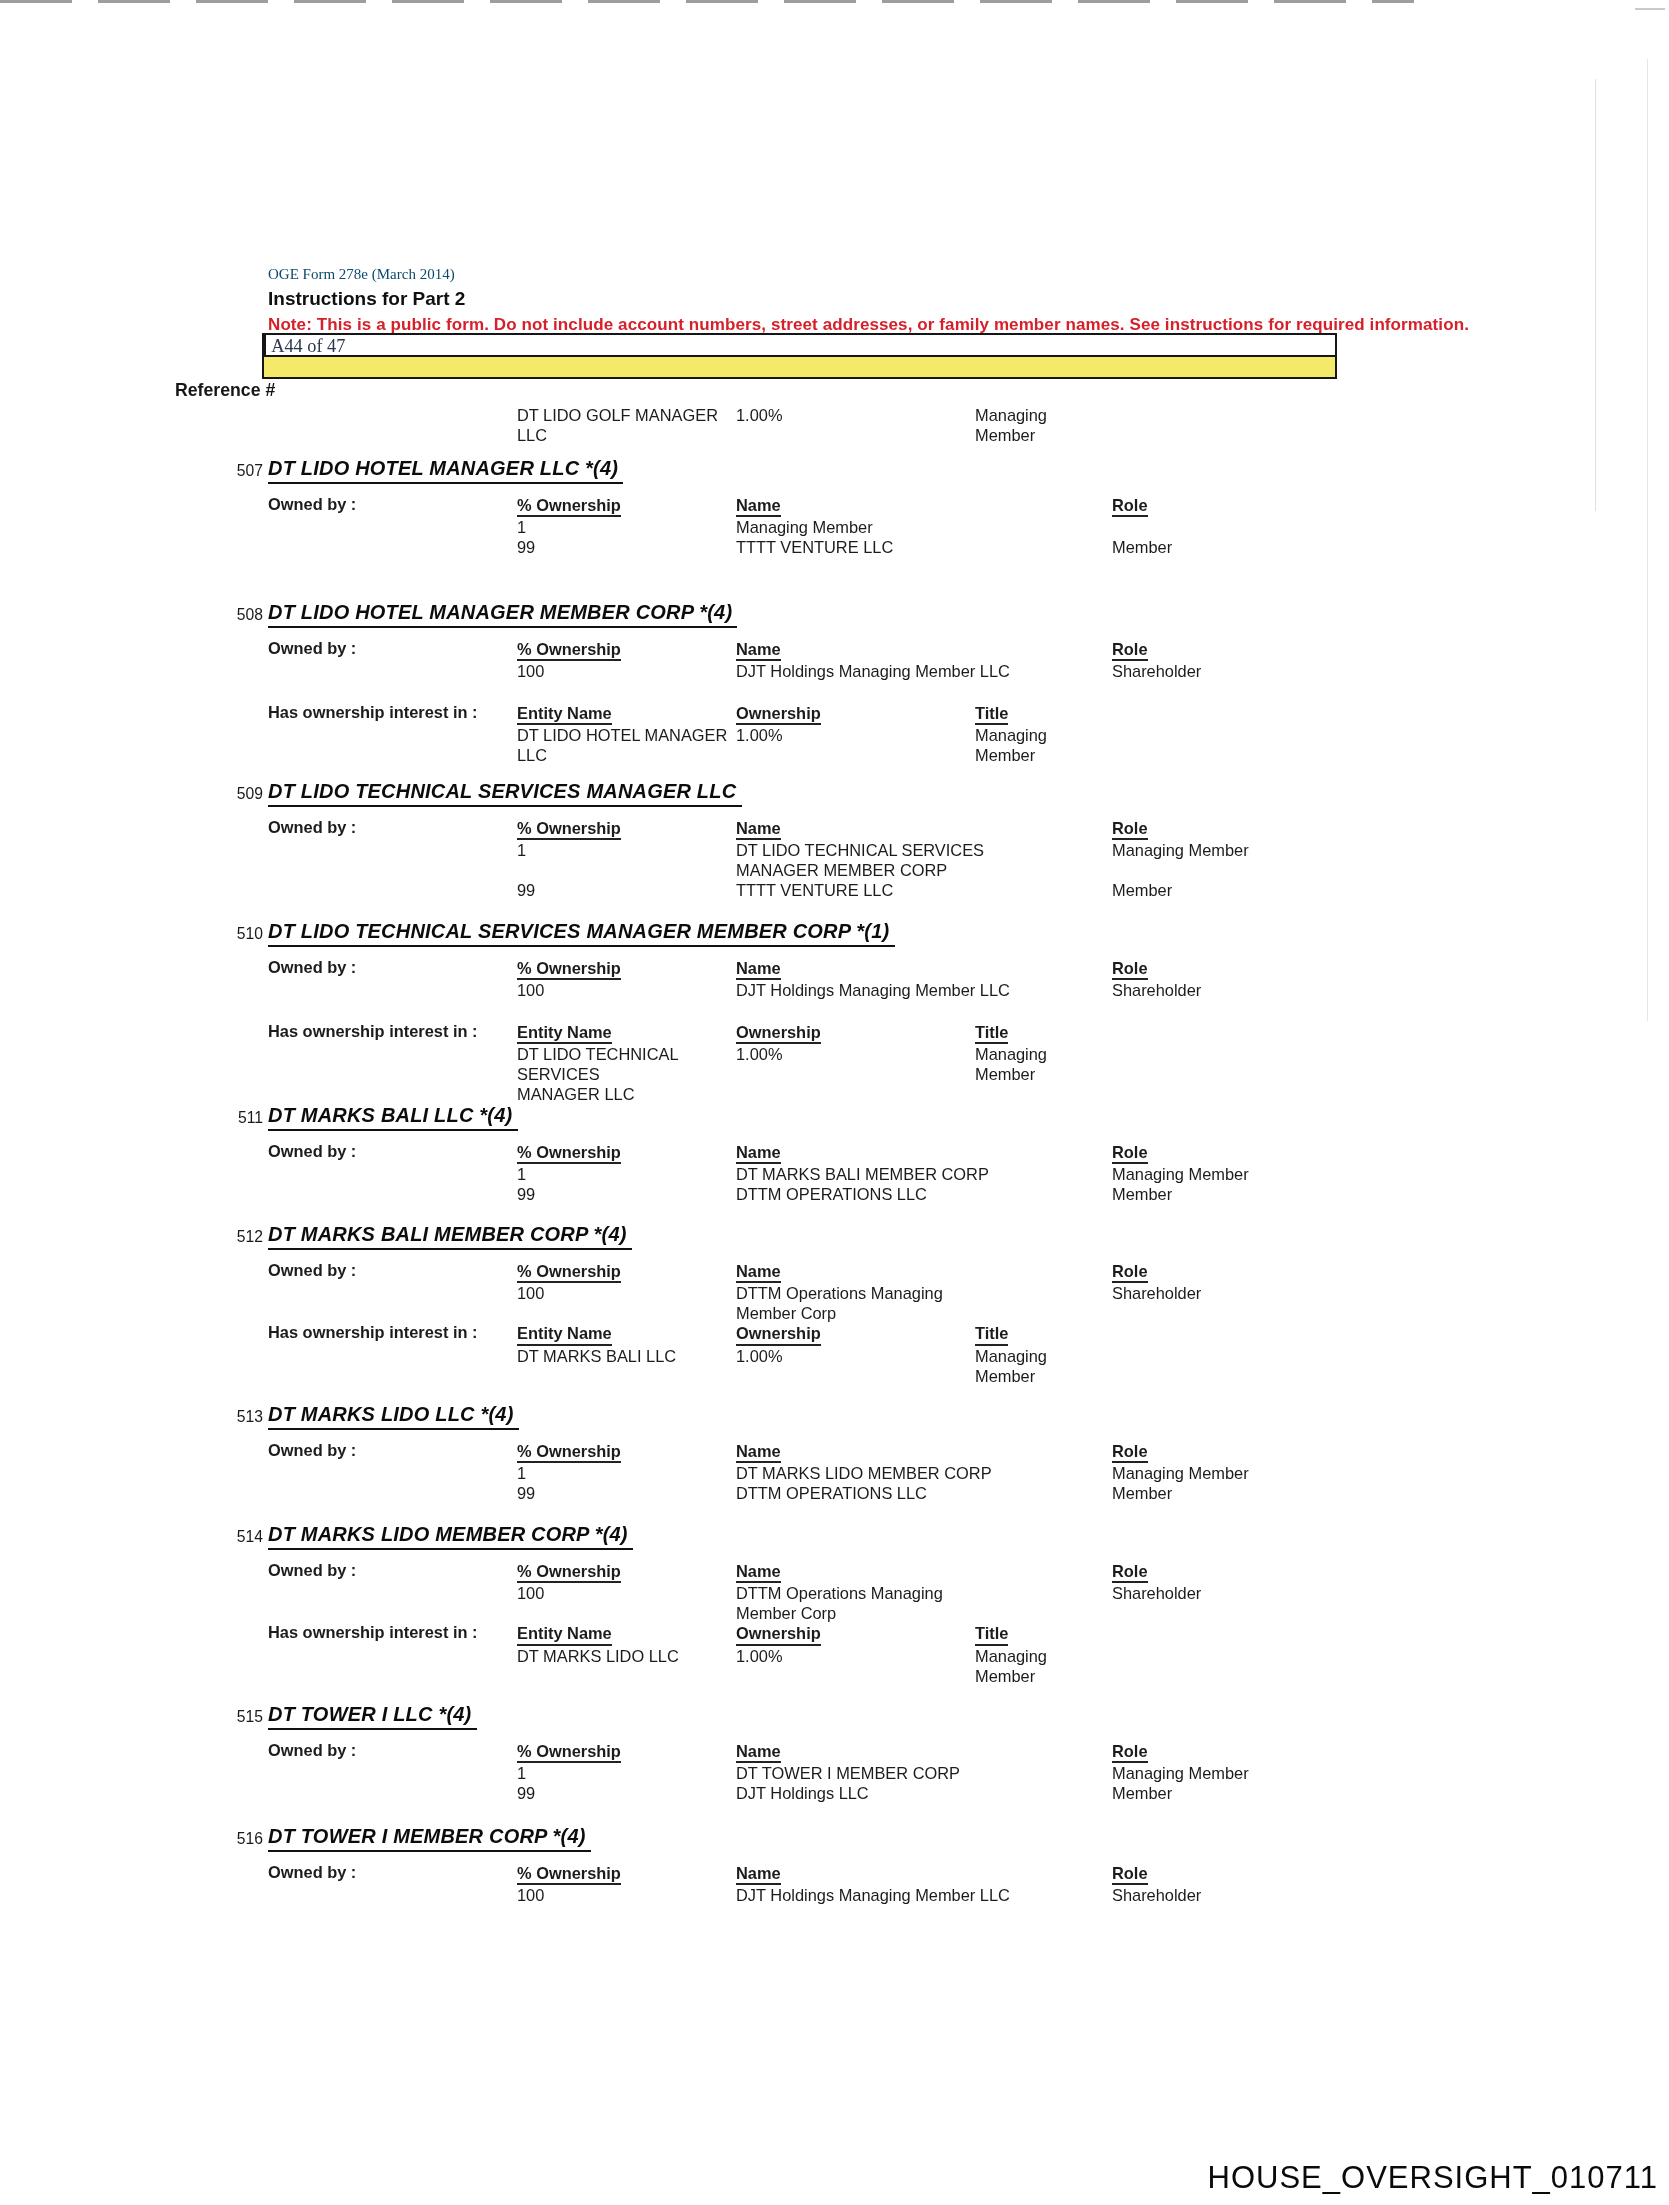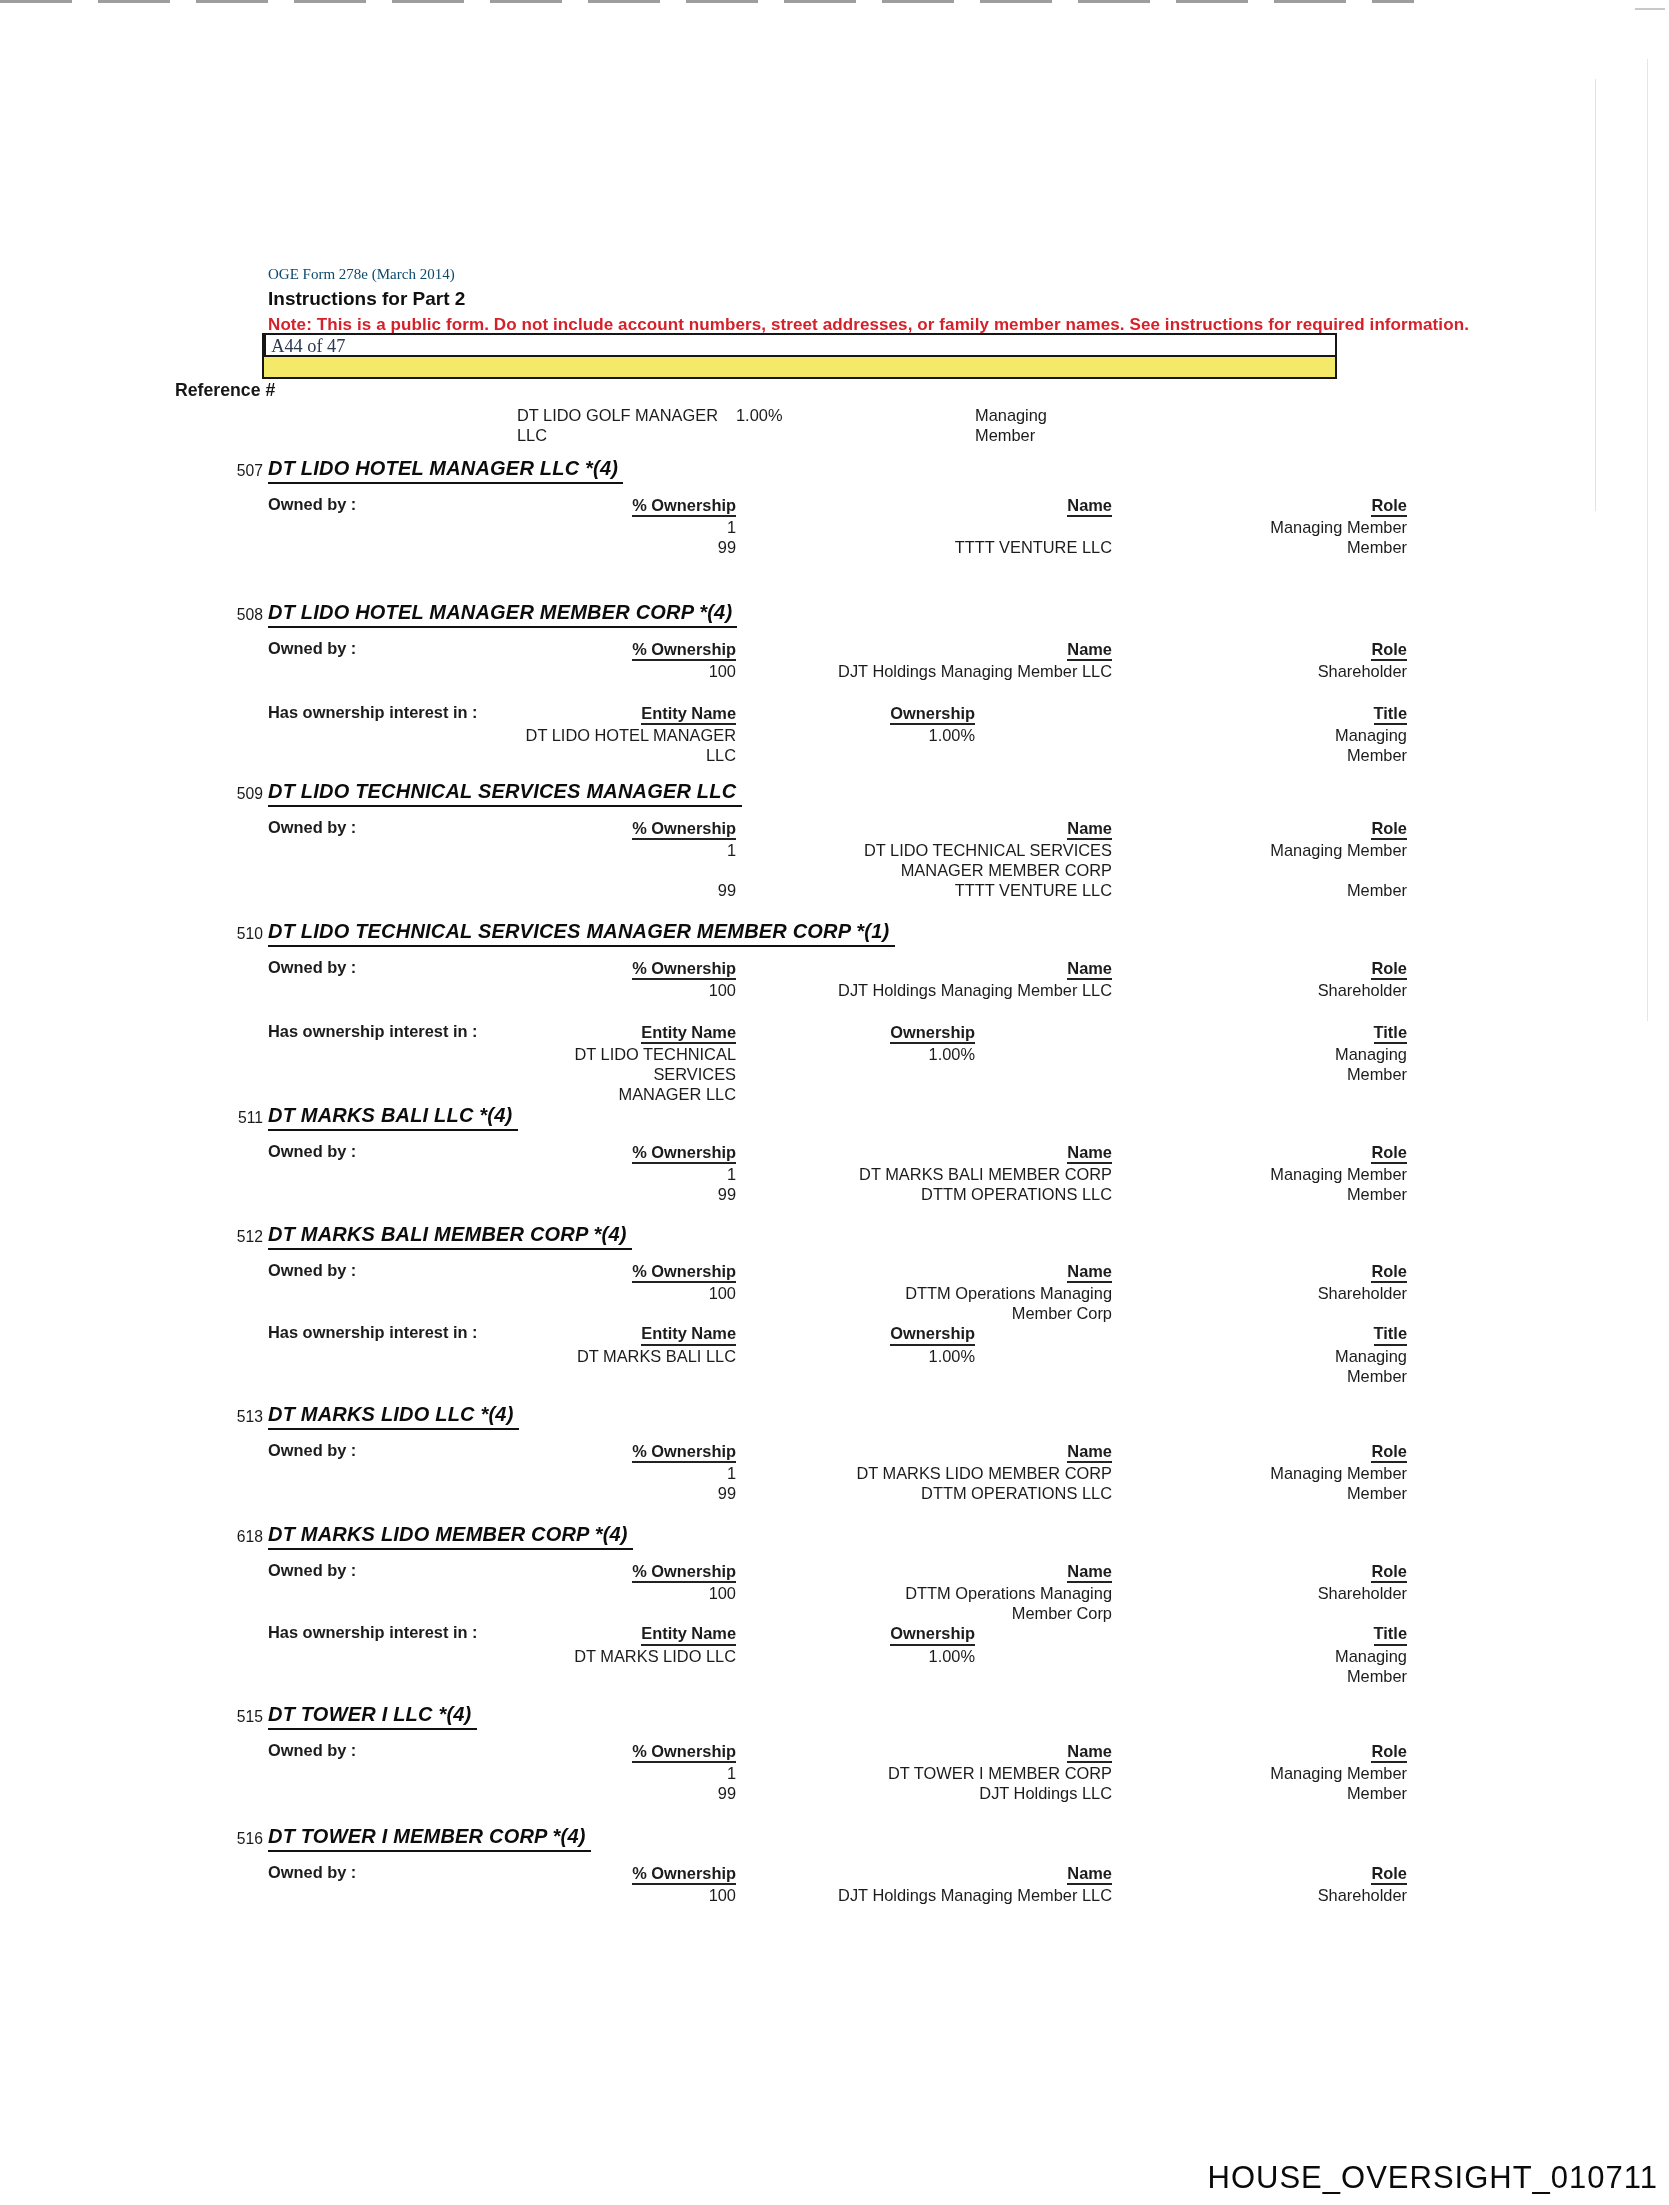--- a/index.html
+++ b/index.html
@@ -31,21 +31,21 @@
   .cell-name { width:848px; padding:1.3px 5.2px 0; font-size:18.3px; color:#1b6fd2; }
   .cell-pageval { flex:1; border-left:2px solid #161616; padding:0.7px 5.2px 0; font-family:"Liberation Serif", serif; font-size:18.3px; color:#2c3850; }
   .ft-row3 { background:#f5e96a; height:19.6px; }
   .ref-label { position:absolute; left:175px; top:380px; font-size:17.7px; font-weight:bold; color:#161616; }
 
   
   .entry { position:absolute; left:268px; width:1139px; }
   .num { position:absolute; left:-34px; top:5.2px; width:29px; text-align:right; font-size:15.7px; color:#1a1a1a; }
   .heading { display:inline-block; font-size:20px; font-weight:bold; font-style:italic; color:#0c0c0c;
     border-bottom:2.6px solid #111; padding:0 5.2px 2px 0; letter-spacing:0.2px; }
-  .grid { position:relative; margin-top:10.5px;text-align:right; }
+  .grid { position:relative; margin-top:10.5px; }
   .side-label { position:absolute; left:0; top:0; font-size:16.4px; font-weight:bold; white-space:nowrap; }
   .rows { margin-left:249px; }
   .row { display:flex; align-items:flex-start; font-size:16.4px; line-height:20px; }
   .row div { line-height:20px; }
   .colhead { display:inline-block; font-weight:bold; border-bottom:2px solid #222; padding-bottom:0.7px; }
   .owned-grid .ca { width:219px; }
   .owned-grid .cb { width:376px; }
   .owned-grid .cc { flex:1; }
   .has-grid .ca { width:219px; }
   .has-grid .cb { width:239px; }
@@ -329,21 +329,21 @@
         <div class="cb">
           <div>DTTM OPERATIONS LLC</div>
         </div>
         <div class="cc">Member</div>
       </div>
     </div>
   </div>
 </section>
 
 <section class="entry gap-none" style="top:1523px;">
-  <span class="num">618</span>
+  <span class="num">514</span>
   <span class="heading">DT MARKS LIDO MEMBER CORP *(4)</span>
   <div class="grid owned-grid">
     <div class="side-label">Owned by :</div>
     <div class="rows">
       <div class="row">
         <div class="ca"><span class="colhead">% Ownership</span></div>
         <div class="cb"><span class="colhead">Name</span></div>
         <div class="cc"><span class="colhead">Role</span></div>
       </div>
       <div class="row">

